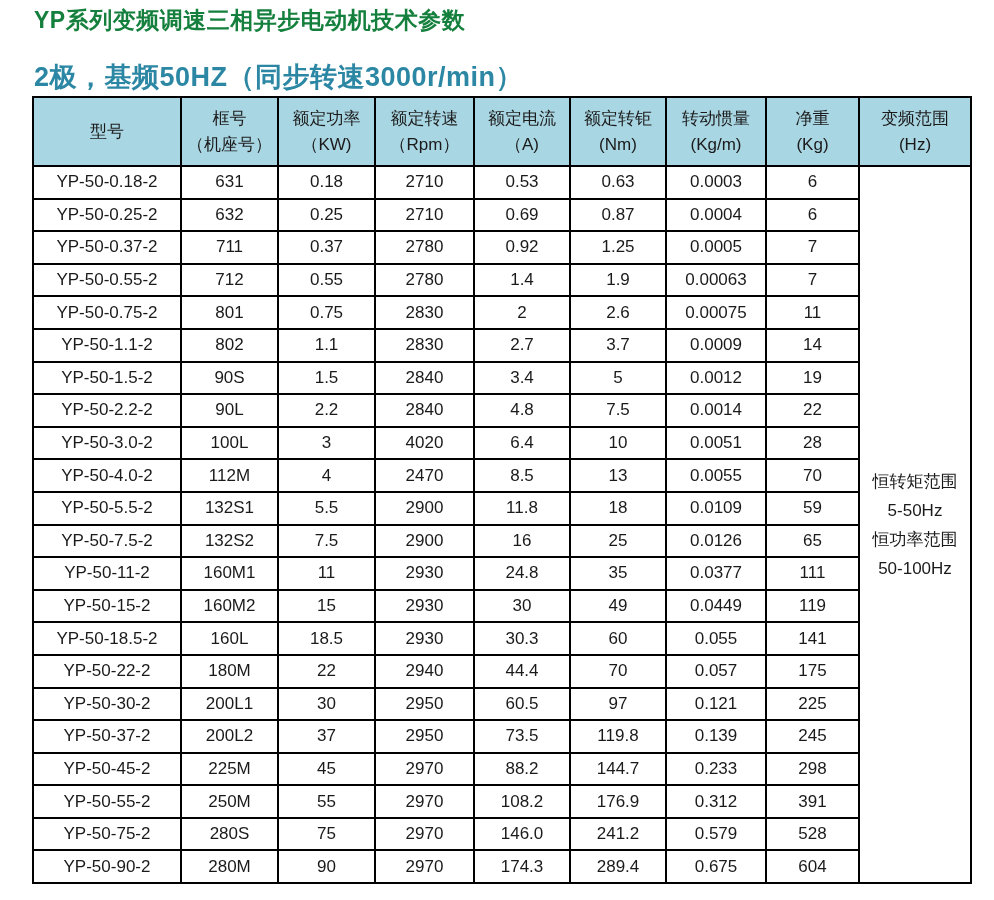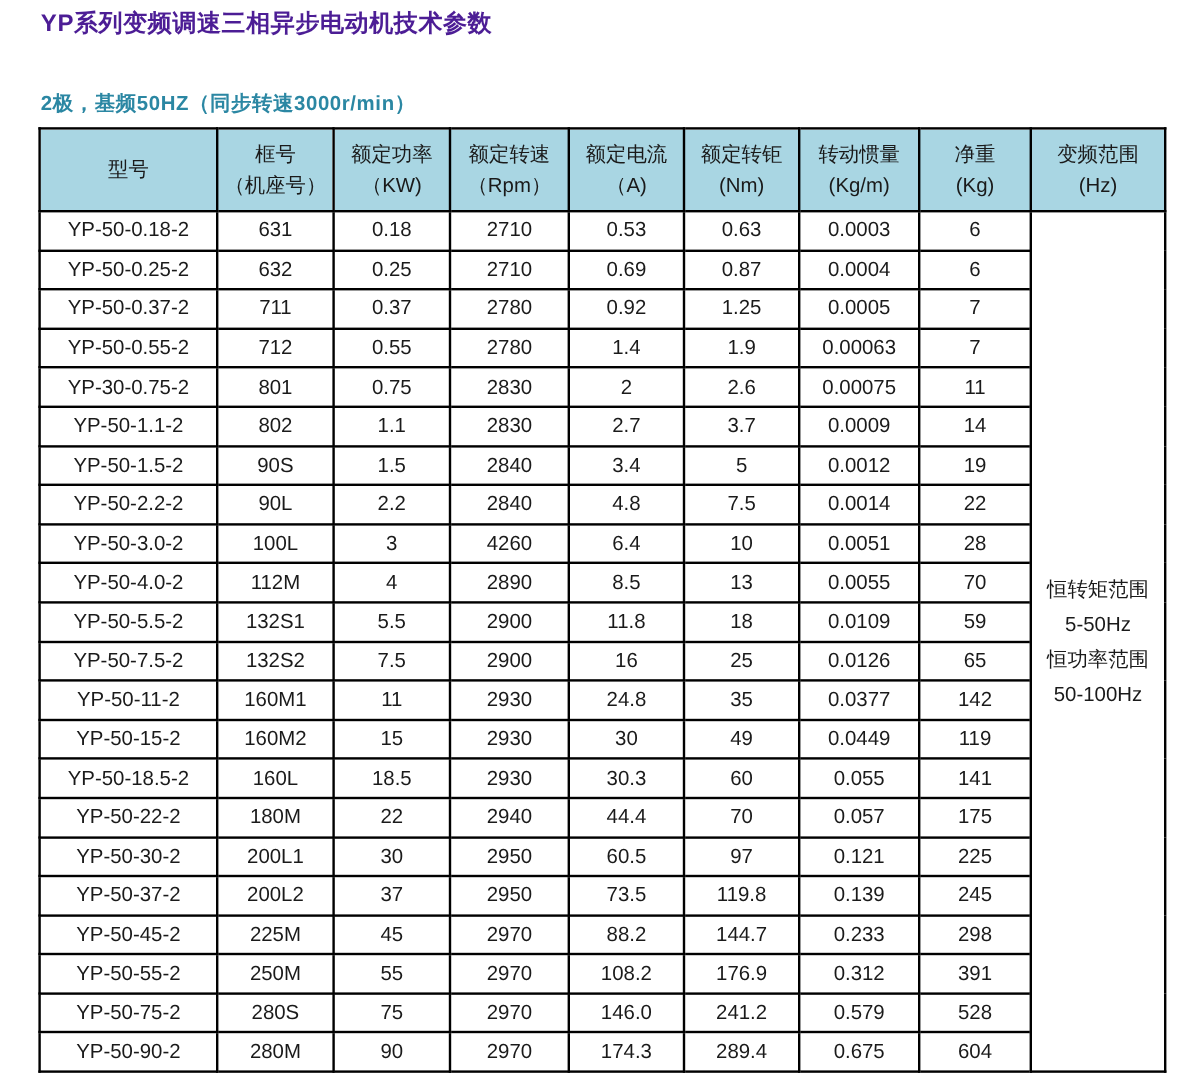--- a/index.html
+++ b/index.html
@@ -10,33 +10,33 @@
   }
   .page {
     width: 994px;
     height: 900px;
     background: #ffffff;
     box-sizing: border-box;
     padding: 4px 24px 0 32px;
     overflow: hidden;
   }
   .page-title {
-    color: #4c1d95;
-    font-size: 20px;
+    color: #15803d;
+    font-size: 23px;
     font-weight: bold;
     letter-spacing: 0.5px;
     margin: 2px 0 0 2px;
     line-height: 28px;
   }
   .section-subtitle {
     color: #2b87a3;
-    font-size: 17px;
+    font-size: 27px;
     font-weight: bold;
     letter-spacing: 0.5px;
-    margin: 40px 0 6px 2px;
+    margin: 30px 0 6px 2px;
     line-height: 26px;
   }
   table.spec-table {
     border-collapse: collapse;
     table-layout: fixed;
     width: 938px;
   }
   table.spec-table th,
   table.spec-table td {
     border: 2px solid #000000;
@@ -167,21 +167,21 @@
           <td>YP-50-0.55-2</td>
           <td>712</td>
           <td>0.55</td>
           <td>2780</td>
           <td>1.4</td>
           <td>1.9</td>
           <td>0.00063</td>
           <td>7</td>
         </tr>
         <tr>
-          <td>YP-30-0.75-2</td>
+          <td>YP-50-0.75-2</td>
           <td>801</td>
           <td>0.75</td>
           <td>2830</td>
           <td>2</td>
           <td>2.6</td>
           <td>0.00075</td>
           <td>11</td>
         </tr>
         <tr>
           <td>YP-50-1.1-2</td>
@@ -210,31 +210,31 @@
           <td>2840</td>
           <td>4.8</td>
           <td>7.5</td>
           <td>0.0014</td>
           <td>22</td>
         </tr>
         <tr>
           <td>YP-50-3.0-2</td>
           <td>100L</td>
           <td>3</td>
-          <td>4260</td>
+          <td>4020</td>
           <td>6.4</td>
           <td>10</td>
           <td>0.0051</td>
           <td>28</td>
         </tr>
         <tr>
           <td>YP-50-4.0-2</td>
           <td>112M</td>
           <td>4</td>
-          <td>2890</td>
+          <td>2470</td>
           <td>8.5</td>
           <td>13</td>
           <td>0.0055</td>
           <td>70</td>
         </tr>
         <tr>
           <td>YP-50-5.5-2</td>
           <td>132S1</td>
           <td>5.5</td>
           <td>2900</td>
@@ -254,21 +254,21 @@
           <td>65</td>
         </tr>
         <tr>
           <td>YP-50-11-2</td>
           <td>160M1</td>
           <td>11</td>
           <td>2930</td>
           <td>24.8</td>
           <td>35</td>
           <td>0.0377</td>
-          <td>142</td>
+          <td>111</td>
         </tr>
         <tr>
           <td>YP-50-15-2</td>
           <td>160M2</td>
           <td>15</td>
           <td>2930</td>
           <td>30</td>
           <td>49</td>
           <td>0.0449</td>
           <td>119</td>

